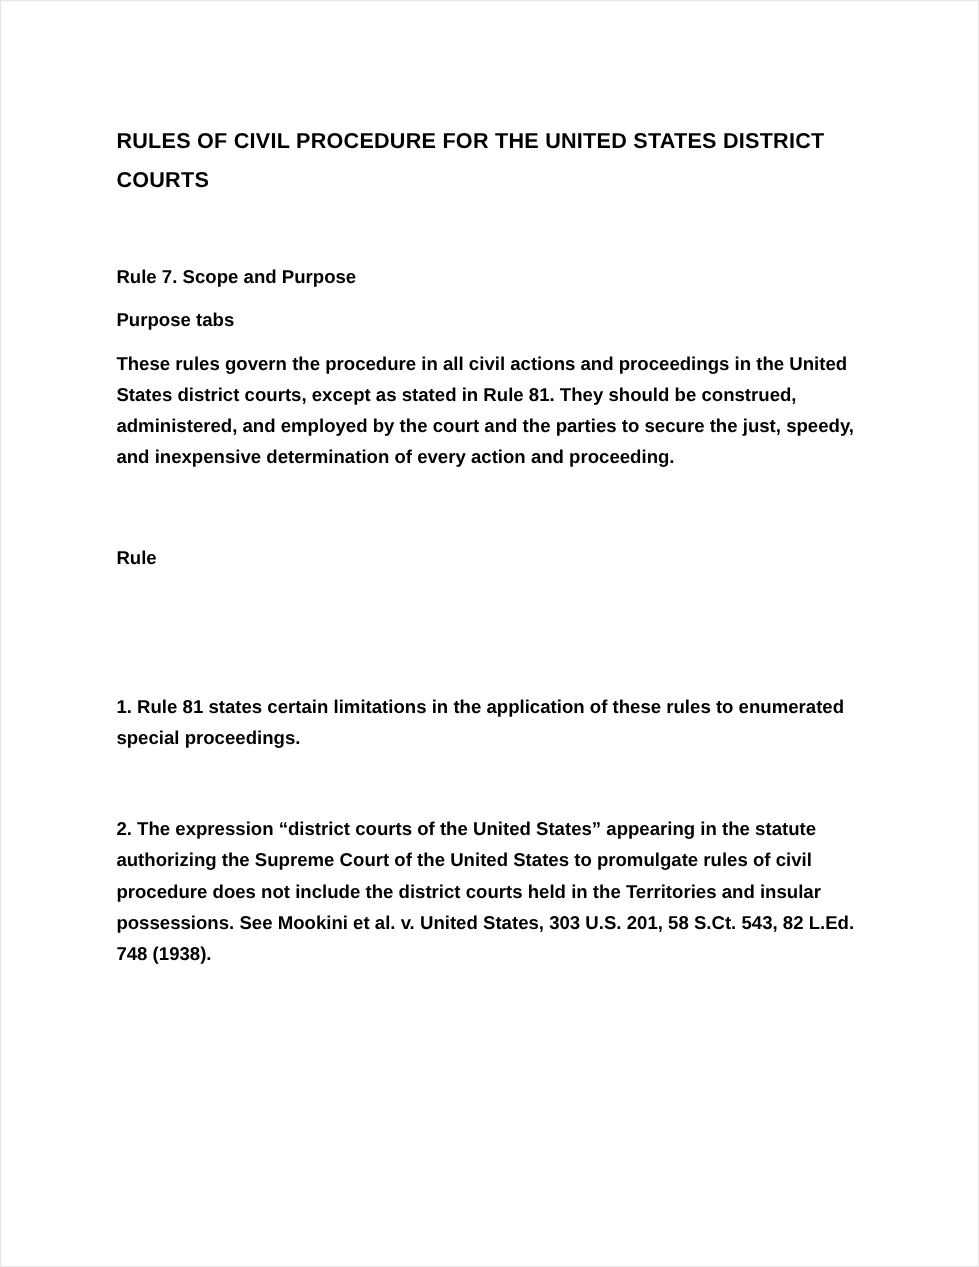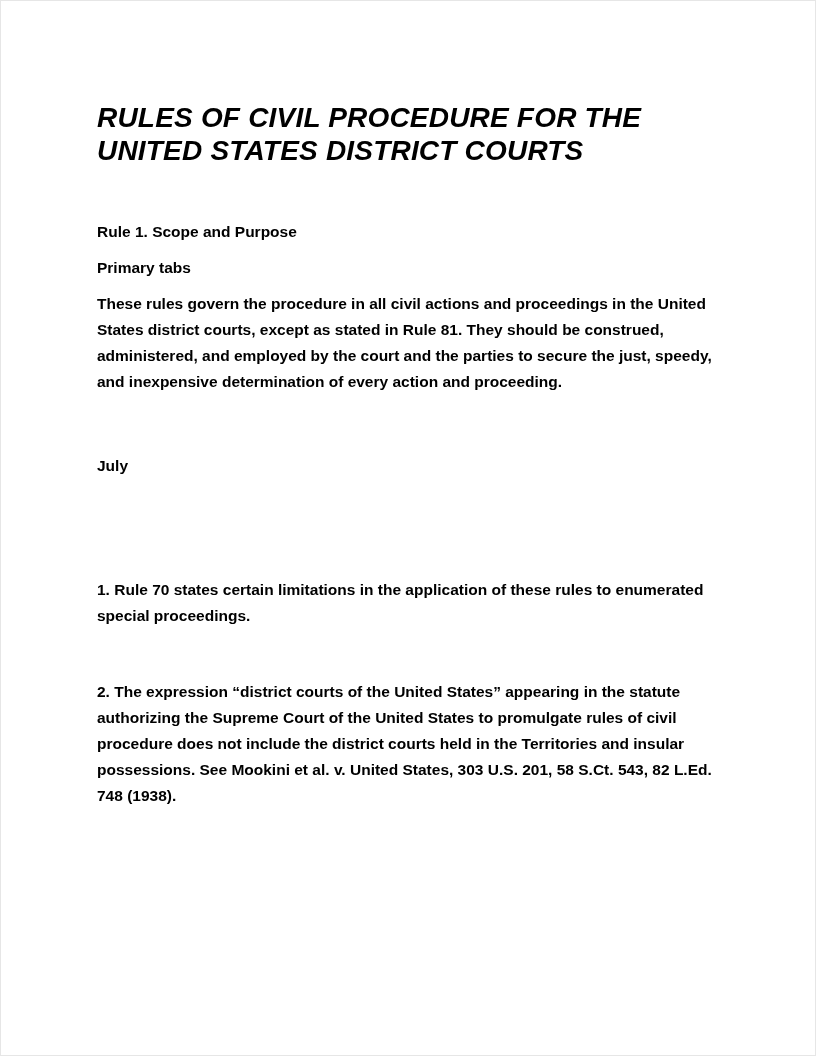--- a/index.html
+++ b/index.html
@@ -13,58 +13,57 @@
       background: #ffffff;
       box-sizing: border-box;
       padding: 100px 96px 0 96px;
       font-family: "Liberation Sans", sans-serif;
       color: #000000;
       position: relative;
       overflow: hidden;
       border: 1px solid #e6e6e6;
     }
     .doc-title {
-      font-size: 28px;
+      font-size: 18px;
       font-weight: 700;
       line-height: 33px;
       margin: 0 0 52px 0;
       letter-spacing: 0.2px;
-      font-style: italic;
     }
     .para {
       font-size: 15.5px;
       font-weight: 700;
       line-height: 26px;
       margin: 0 0 10px 0;
     }
     .spacer-lg { height: 48px; }
     .spacer-md { height: 40px; }
   </style>
 </head>
 <body>
 
 <div class="page">
 
   <h1 class="doc-title">RULES OF CIVIL PROCEDURE FOR THE UNITED STATES DISTRICT COURTS</h1>
 
-  <p class="para">Rule 1. Scope and Purpose</p>
+  <p class="para">Rule 7. Scope and Purpose</p>
 
-  <p class="para">Primary tabs</p>
+  <p class="para">Purpose tabs</p>
 
   <p class="para">These rules govern the procedure in all civil actions and proceedings in the United States district courts, except as stated in Rule 81. They should be construed, administered, and employed by the court and the parties to secure the just, speedy, and inexpensive determination of every action and proceeding.</p>
 
   <div class="spacer-lg"></div>
 
-  <p class="para">July</p>
+  <p class="para">Rule</p>
 
 
   <div class="spacer-lg"></div>
 
 
   <div class="spacer-md"></div>
 
-  <p class="para">1. Rule 70 states certain limitations in the application of these rules to enumerated special proceedings.</p>
+  <p class="para">1. Rule 81 states certain limitations in the application of these rules to enumerated special proceedings.</p>
 
   <div class="spacer-md"></div>
 
   <p class="para">2. The expression “district courts of the United States” appearing in the statute authorizing the Supreme Court of the United States to promulgate rules of civil procedure does not include the district courts held in the Territories and insular possessions. See Mookini et al. v. United States, 303 U.S. 201, 58 S.Ct. 543, 82 L.Ed. 748 (1938).</p>
 
 </div>
 
 </body></html>

